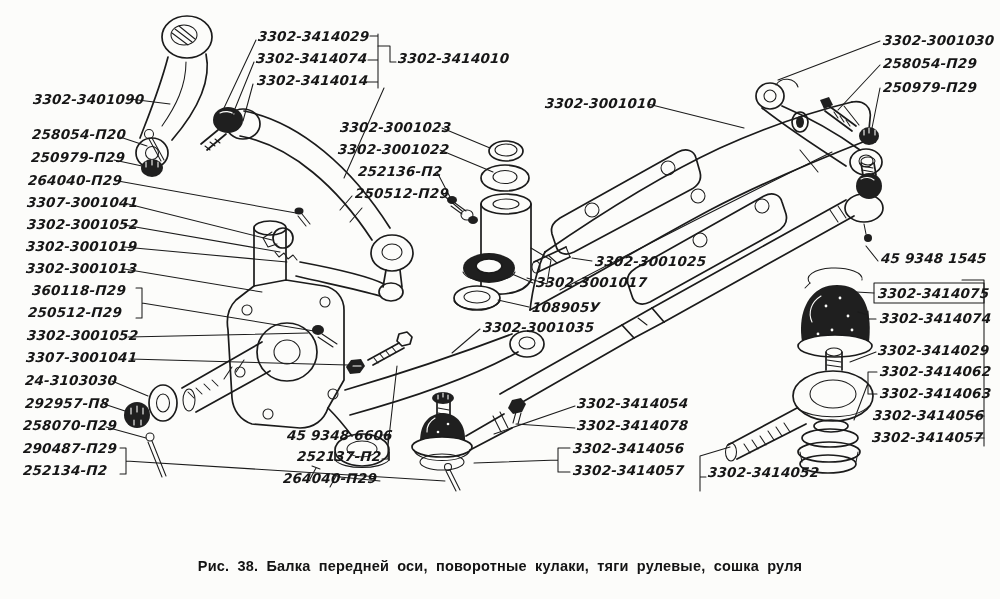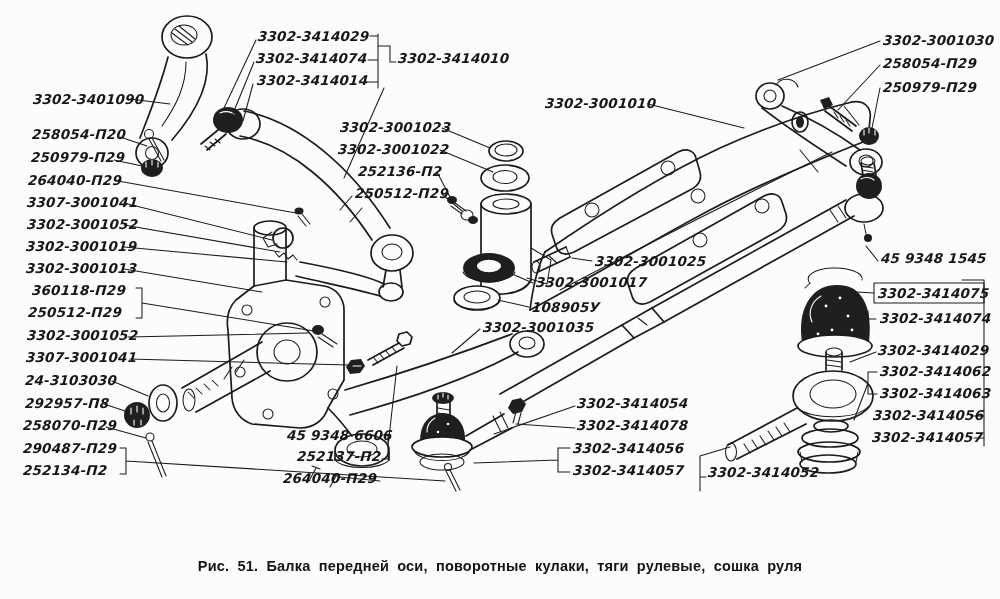--- a/index.html
+++ b/index.html
@@ -377,14 +377,14 @@
   <div class="lbl" style="left:883px;top:80px">250979-П29</div>
   <div class="lbl" style="left:881px;top:251px">45 9348 1545</div>
   <div class="lbl" style="left:878px;top:286px">3302-3414075</div>
   <div class="lbl" style="left:880px;top:311px">3302-3414074</div>
   <div class="lbl" style="left:878px;top:343px">3302-3414029</div>
   <div class="lbl" style="left:880px;top:364px">3302-3414062</div>
   <div class="lbl" style="left:880px;top:386px">3302-3414063</div>
   <div class="lbl" style="left:873px;top:408px">3302-3414056</div>
   <div class="lbl" style="left:872px;top:430px">3302-3414057</div>
 
-  <div class="caption">Рис. 51. Балка передней оси, поворотные кулаки, тяги рулевые, сошка руля</div>
+  <div class="caption">Рис. 38. Балка передней оси, поворотные кулаки, тяги рулевые, сошка руля</div>
 </div>
 
 </body></html>

